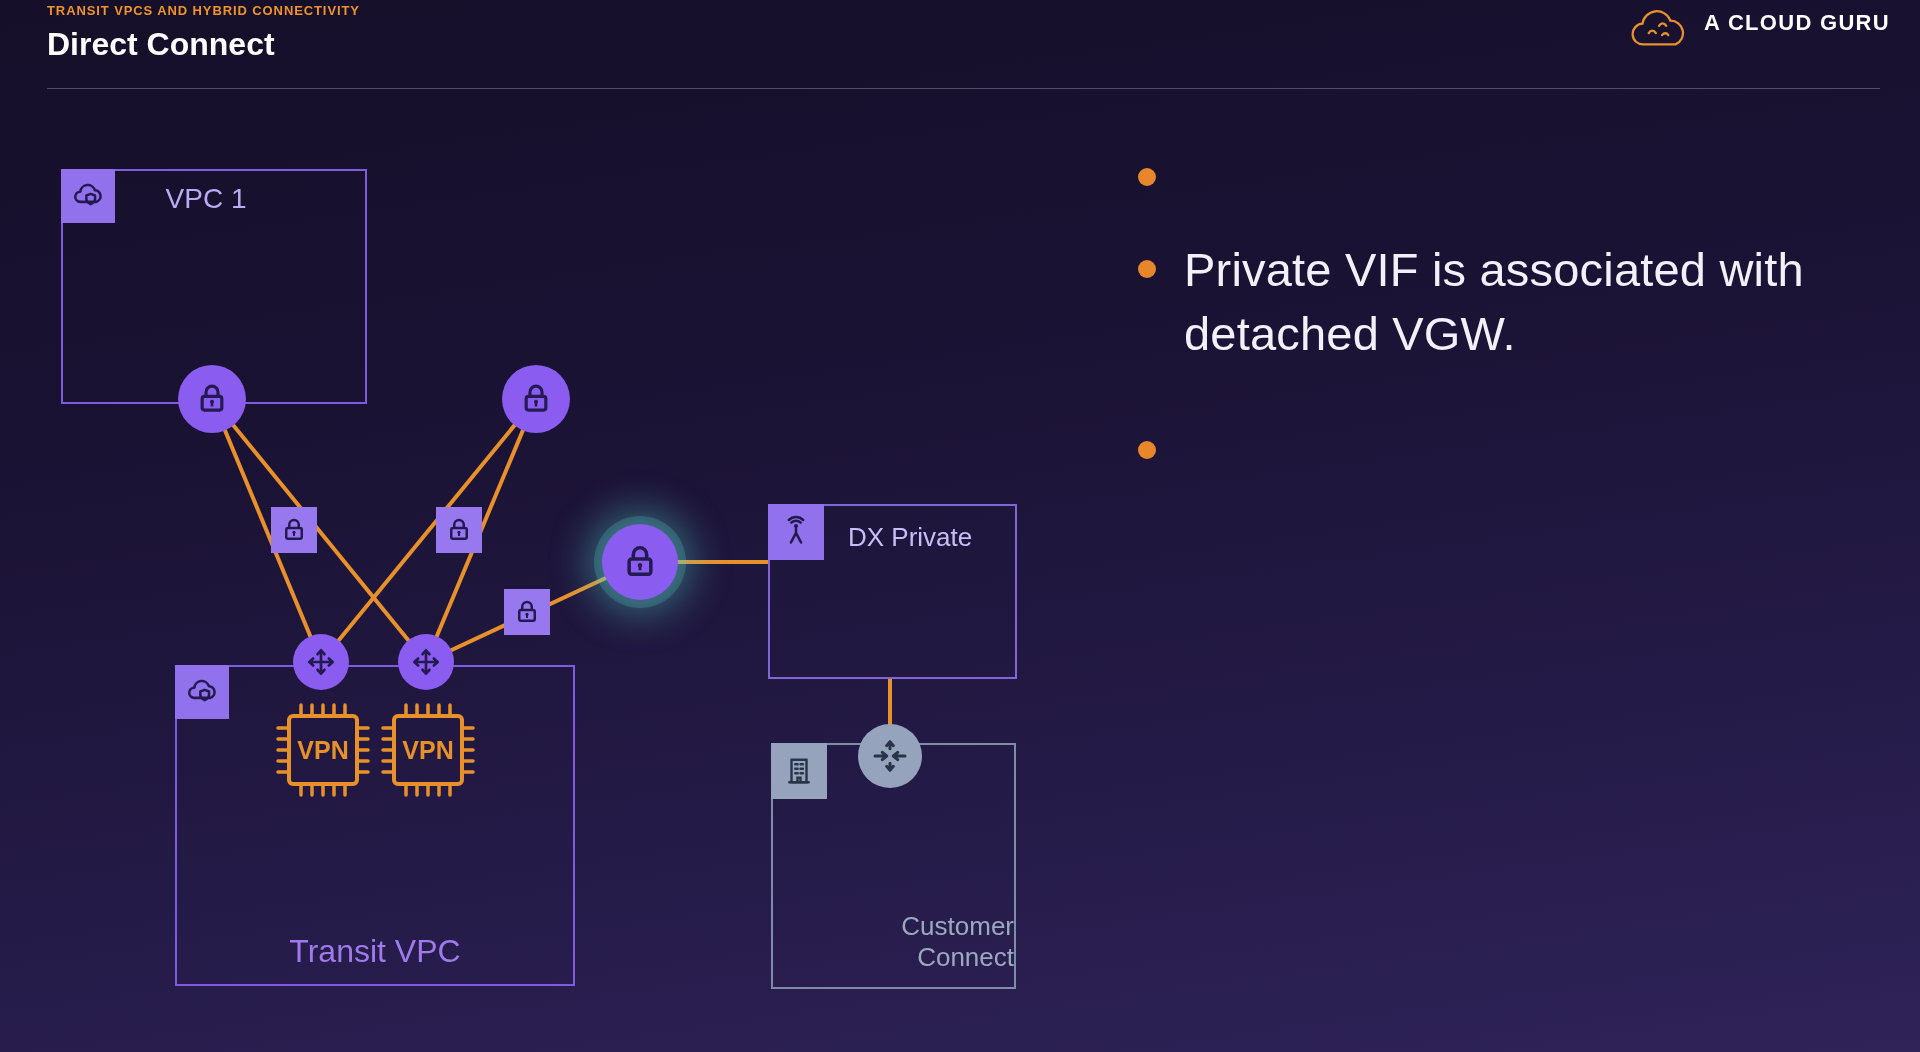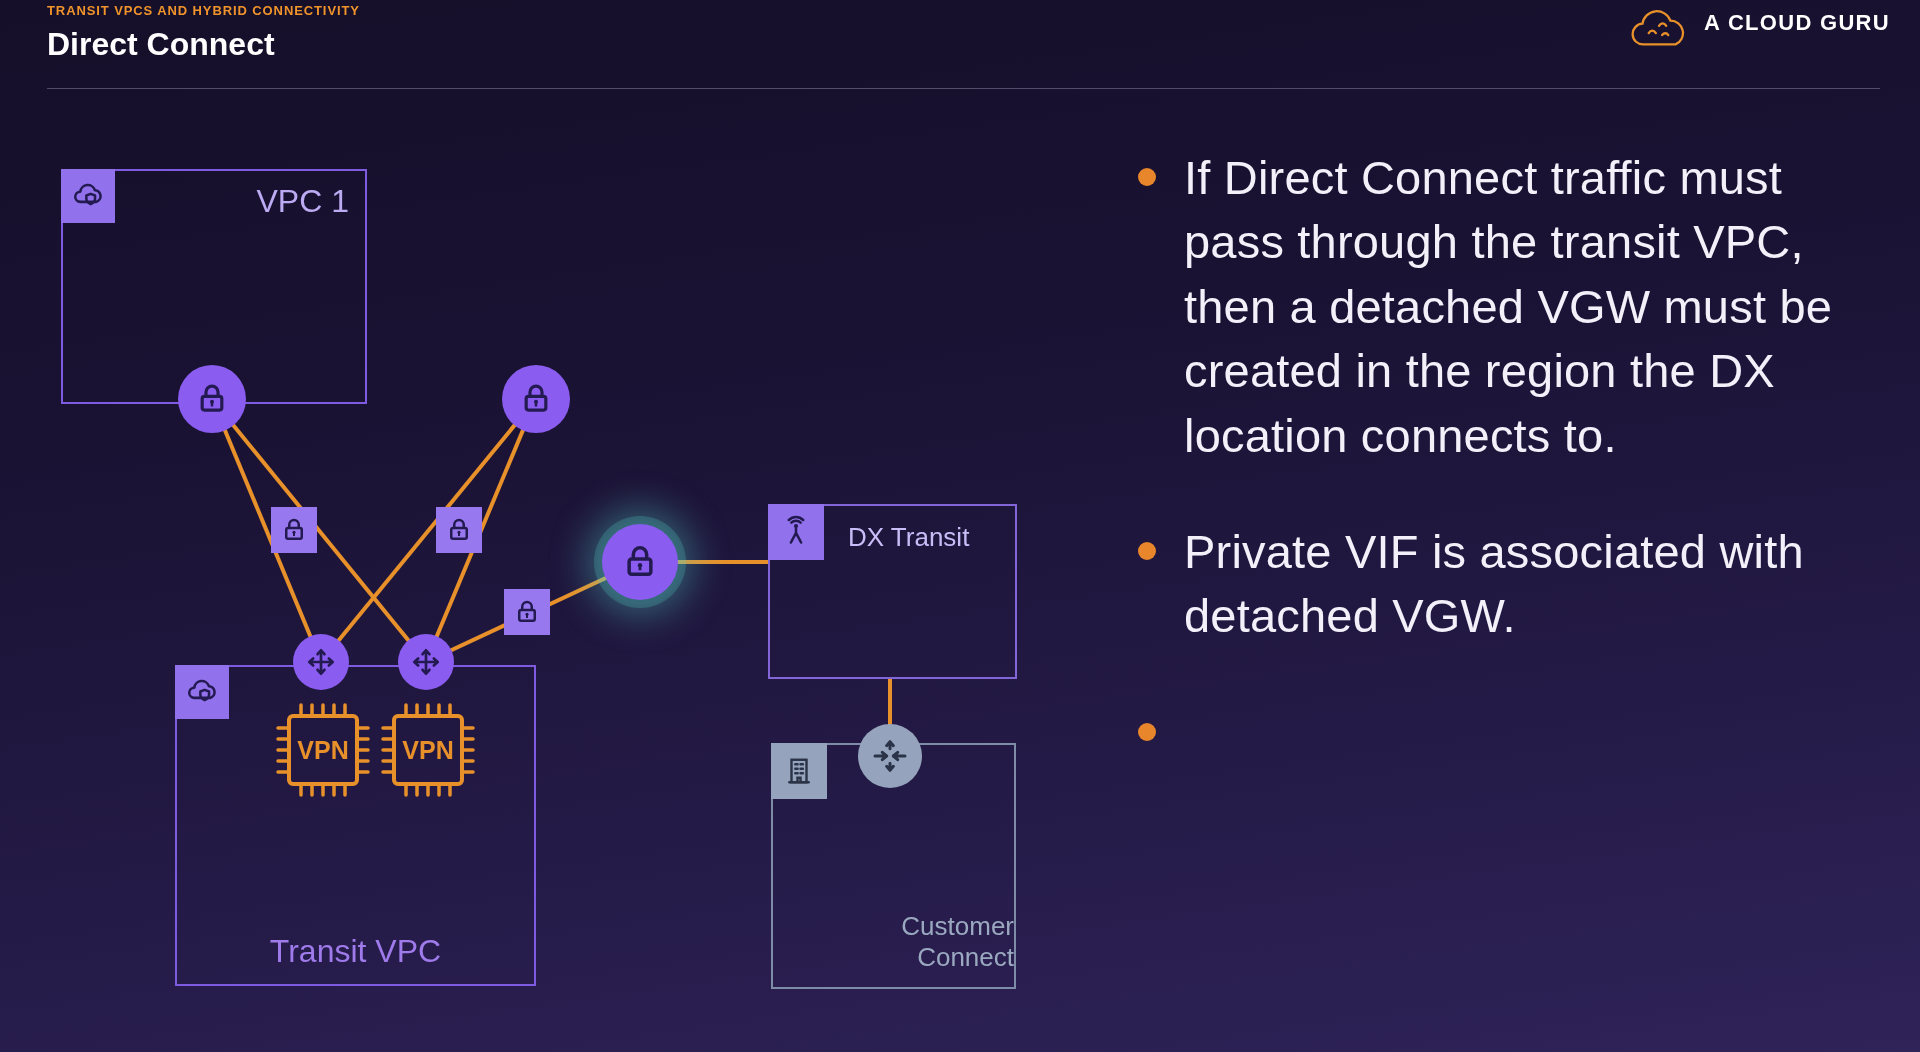--- a/index.html
+++ b/index.html
@@ -22,22 +22,22 @@
   
   .box { position:absolute; border:2px solid #7E5BE0; z-index:1; }
   .box.dx   { border-color:#8266D8; }
   .box.gray { border-color:#7E8CA8; }
   .corner-icon { position:absolute; left:-2px; top:-2px; width:54px; height:54px;
     background:#9272EC; color:#241A52; display:flex; align-items:center; justify-content:center; }
   .corner-icon.big { width:56px; height:56px; }
   .corner-icon.gray { background:#95A4BC; color:#2A3347; }
   .corner-icon svg { width:36px; height:36px; }
 
-  .vpc-label { position:absolute; top:12px; left:0; right:16px; text-align:right;
-    font-size:32px; color:#BCABF2; }
+  .vpc-label { position:absolute; top:12px; left:0; right:16px; text-align:center;
+    font-size:28px; color:#BCABF2; }
   .transit-label { position:absolute; bottom:14px; left:0; right:0; text-align:center;
     font-size:32px; color:#9F7AEA; }
   .dx-label { position:absolute; top:16px; left:78px; font-size:26px; color:#C9BCF7; }
   .customer-label { position:absolute; bottom:14px; left:0; right:0; text-align:right;
     font-size:26px; line-height:1.2; color:#9BA9C0; }
   .customer-label span { display:block; }
 
   
   .circle-node { position:absolute; border-radius:50%; background:#8A5CF0; color:#241A52;
     display:flex; align-items:center; justify-content:center; z-index:3; }
@@ -100,39 +100,39 @@
     <div class="corner-icon">
       <svg viewBox="0 0 24 24" fill="none" stroke="currentColor" stroke-width="1.7" stroke-linejoin="round">
         <path d="M17.6 15.9 H6.9 A3.4 3.4 0 0 1 6.9 9.1 A5 5 0 0 1 16.6 8.1 A4 4 0 0 1 17.6 15.9 Z"></path>
         <path d="M13.8 10.6 l2.9 1.1 v2.2 c0 1.75 -1.25 2.9 -2.9 3.55 c-1.65 -0.65 -2.9 -1.8 -2.9 -3.55 v-2.2 Z"></path>
       </svg>
     </div>
     <div class="vpc-label">VPC 1</div>
   </div>
 
 
-  <div class="box" style="left:175px; top:665px; width:361px; height:321px;">
+  <div class="box" style="left:175px; top:665px; width:400px; height:321px;">
     <div class="corner-icon">
       <svg viewBox="0 0 24 24" fill="none" stroke="currentColor" stroke-width="1.7" stroke-linejoin="round">
         <path d="M17.6 15.9 H6.9 A3.4 3.4 0 0 1 6.9 9.1 A5 5 0 0 1 16.6 8.1 A4 4 0 0 1 17.6 15.9 Z"></path>
         <path d="M13.8 10.6 l2.9 1.1 v2.2 c0 1.75 -1.25 2.9 -2.9 3.55 c-1.65 -0.65 -2.9 -1.8 -2.9 -3.55 v-2.2 Z"></path>
       </svg>
     </div>
     <div class="transit-label">Transit VPC</div>
   </div>
 
   <div class="box dx" style="left:768px; top:504px; width:249px; height:175px;">
     <div class="corner-icon big">
       <svg viewBox="0 0 24 24" fill="none" stroke="currentColor" stroke-width="1.7" stroke-linecap="round" stroke-linejoin="round">
         <circle cx="12" cy="8" r="1.4" fill="currentColor" stroke="none"></circle>
         <path d="M12 9.4 v4.6 M8.6 19 L12 12.6 L15.4 19"></path>
         <path d="M8.9 5.8 a4.4 4.4 0 0 1 6.2 0 M7.2 4 a6.8 6.8 0 0 1 9.6 0"></path>
       </svg>
     </div>
-    <div class="dx-label">DX Transit</div>
+    <div class="dx-label">DX Private</div>
   </div>
 
   <div class="box gray" style="left:771px; top:743px; width:245px; height:246px;">
     <div class="corner-icon big gray">
       <svg viewBox="0 0 24 24" fill="none" stroke="currentColor" stroke-width="1.6" stroke-linecap="round">
         <rect x="7" y="4.5" width="10" height="15"></rect>
         <path d="M9.5 7.5 h1.6 M13 7.5 h1.6 M9.5 10.5 h1.6 M13 10.5 h1.6 M9.5 13.5 h1.6 M13 13.5 h1.6 M11 19.5 v-3 h2 v3 M5.5 19.5 h13"></path>
       </svg>
     </div>
     <div class="customer-label">
@@ -220,21 +220,20 @@
     <svg viewBox="0 0 100 100" fill="none" stroke="currentColor" stroke-linecap="round">
       <rect x="16" y="16" width="68" height="68" rx="4" stroke-width="4"></rect>
       <path stroke-width="3.5" d="M28 16 V5 M39 16 V5 M50 16 V5 M61 16 V5 M72 16 V5 M28 84 V95 M39 84 V95 M50 84 V95 M61 84 V95 M72 84 V95 M16 28 H5 M16 39 H5 M16 50 H5 M16 61 H5 M16 72 H5 M84 28 H95 M84 39 H95 M84 50 H95 M84 61 H95 M84 72 H95"></path>
     </svg>
     <div class="chip-label">VPN</div>
   </div>
 
   <div class="bullets">
     <div class="bullet">
       <span class="dot"></span>
-      <p>If Direct Connect traffic must pass through the transit VPC, then a detached VGW must be created in the region the DX location connects to.</p>
     </div>
     <div class="bullet">
       <span class="dot"></span>
       <p>Private VIF is associated with detached VGW.</p>
     </div>
     <div class="bullet">
       <span class="dot"></span>
     </div>
   </div>
 

